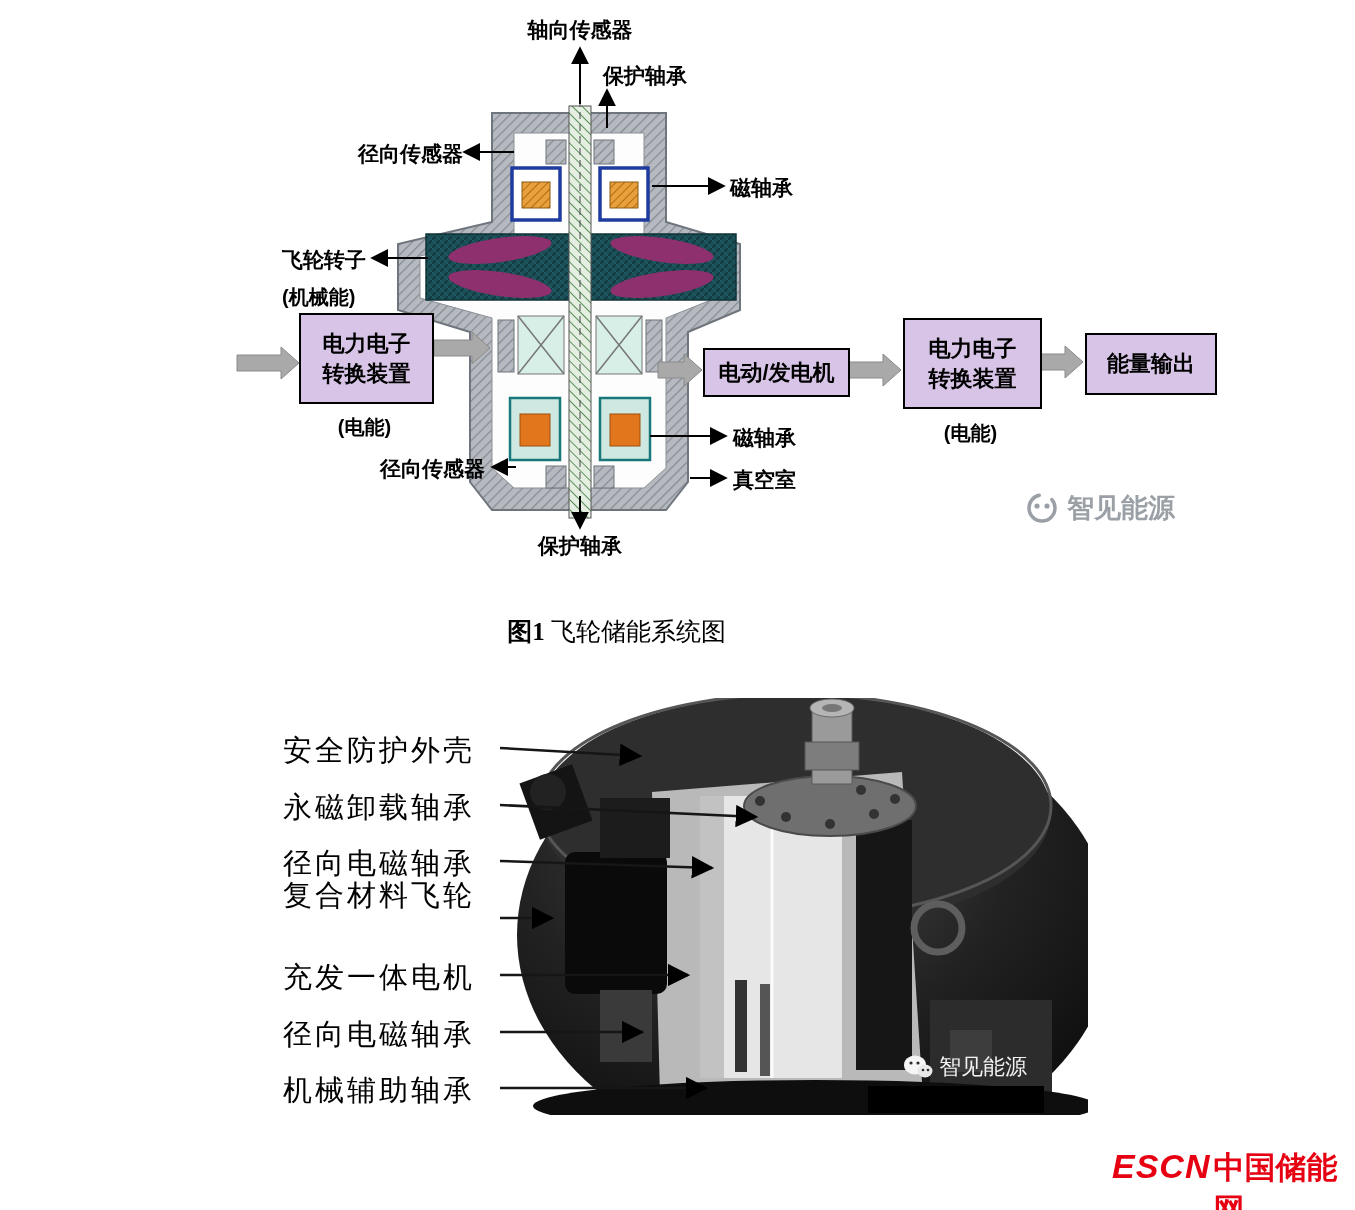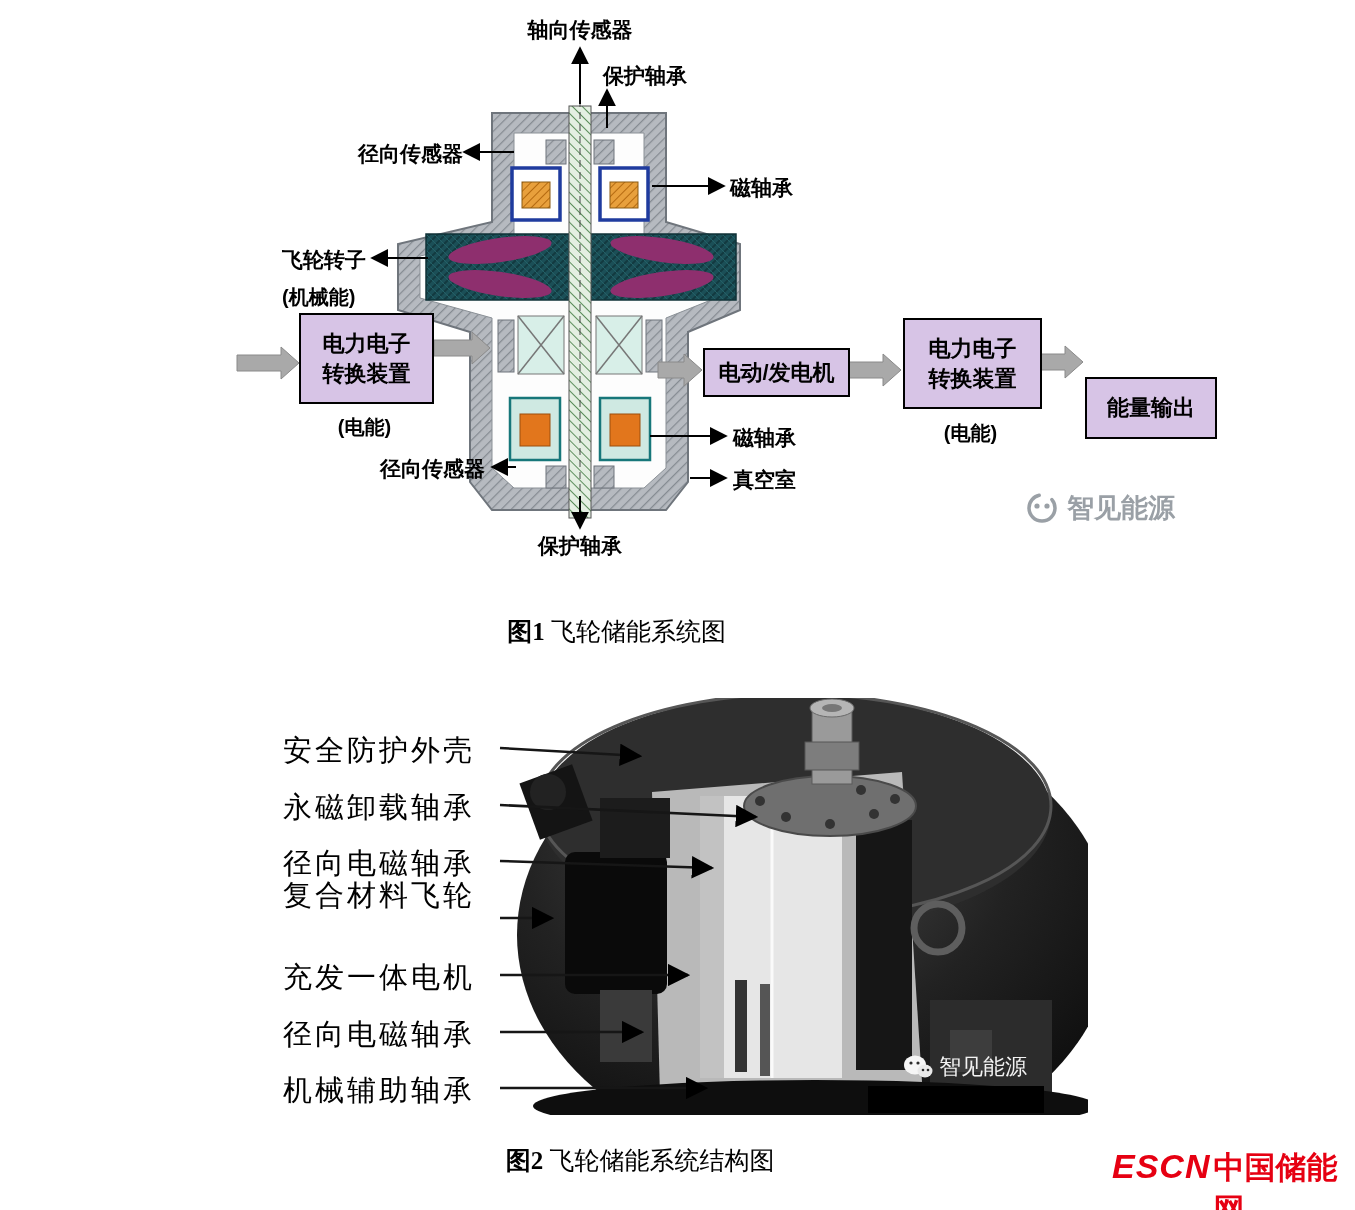--- a/index.html
+++ b/index.html
@@ -198,21 +198,21 @@
   </div>
   <div class="paren" style="left:299px;top:414px;width:131px;">(电能)</div>
   <div class="fbox" style="left:703px;top:348px;width:143px;height:45px;">
     <span>电动/发电机</span>
   </div>
   <div class="fbox" style="left:903px;top:318px;width:135px;height:87px;">
     <span>电力电子</span>
     <span>转换装置</span>
   </div>
   <div class="paren" style="left:903px;top:420px;width:135px;">(电能)</div>
-  <div class="fbox" style="left:1085px;top:333px;width:128px;height:58px;margin-top:44px;">
+  <div class="fbox" style="left:1085px;top:333px;width:128px;height:58px;">
     <span>能量输出</span>
   </div>
 
   <div class="wm1" style="left:1024px;top:490px;">
     <svg width="36" height="36" viewBox="0 0 36 36">
       <circle cx="18" cy="18" r="13" fill="none" stroke="#9aa0a6" stroke-width="3.5" stroke-dasharray="58 14" stroke-linecap="round"></circle>
       <circle cx="13" cy="16" r="2.6" fill="#9aa0a6"></circle>
       <circle cx="23" cy="16" r="2.6" fill="#9aa0a6"></circle>
     </svg>
     <span>智见能源</span>
@@ -235,22 +235,19 @@
       <ellipse cx="12" cy="11" rx="11" ry="9.5" fill="#f5f5f5"></ellipse>
       <ellipse cx="22" cy="17" rx="7.5" ry="6.5" fill="#e9e9e9"></ellipse>
       <circle cx="8" cy="9" r="1.6" fill="#2b2b2b"></circle>
         <circle cx="15" cy="9" r="1.6" fill="#2b2b2b"></circle>
       <circle cx="20" cy="16" r="1.3" fill="#2b2b2b"></circle>
         <circle cx="25" cy="16" r="1.3" fill="#2b2b2b"></circle>
     </svg>
     <span>智见能源</span>
   </div>
 
-  <div class="caption" style="left:240px;top:1144px;width:800px;">
-    <b>图2</b><span> 飞轮储能系统结构图</span>
-  </div>
 
   <div class="escn" style="left:1112px;top:1147px;">
     <span class="en">ESCN</span>
     <span class="cn">中国储能网</span>
   </div>
 
 </div>
 
 </body></html>

